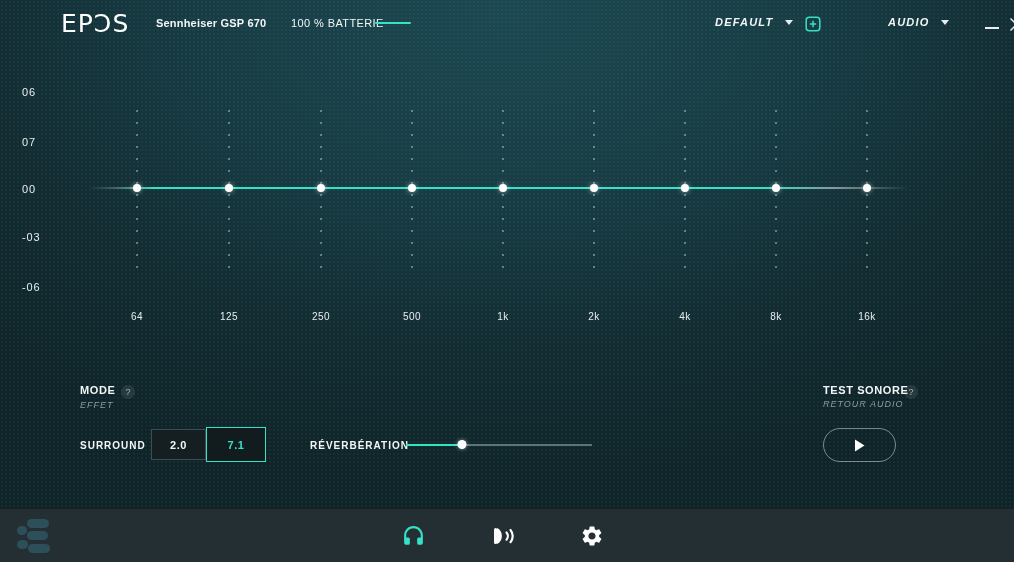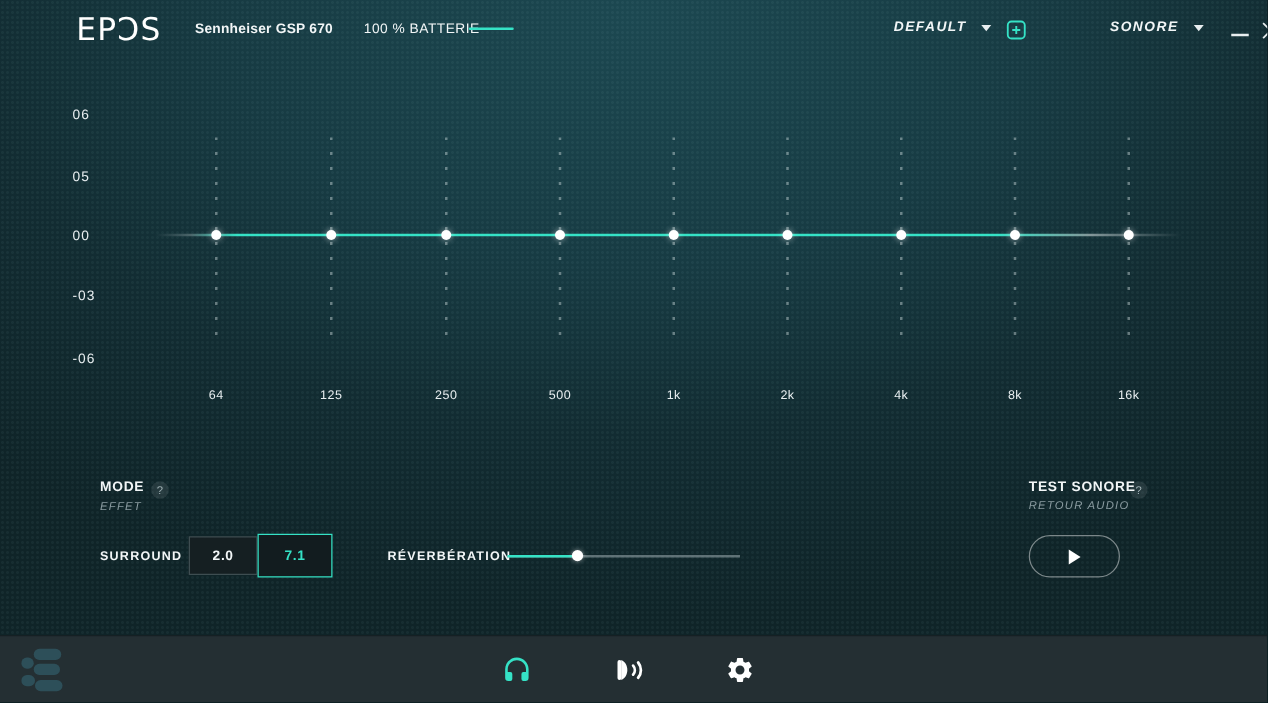--- a/index.html
+++ b/index.html
@@ -31,21 +31,21 @@
   .dropdown .dd-label{font-size:11px;font-weight:bold;letter-spacing:1.2px;color:#f2f6f7;}
   .caret{width:0;height:0;border-left:4px solid transparent;border-right:4px solid transparent;border-top:5px solid #e8eef0;}
   .dd-preset{left:676px;}
   .dd-volume{left:849px;}
   .add-btn{position:absolute;left:766px;top:16px;width:16px;height:16px;cursor:pointer;}
   .winbtn{position:absolute;top:15px;cursor:pointer;display:flex;align-items:center;justify-content:center;width:18px;height:18px;}
   .btn-min{left:944px;}
   .btn-min .bar{width:14px;height:2px;background:#e8eef0;margin-top:8px;}
   .btn-close{left:968px;}
   
-  .eq{position:absolute;left:0;top:48px;width:926px;height:290px;margin-left:36px;}
+  .eq{position:absolute;left:0;top:48px;width:926px;height:290px;}
   .db-label{position:absolute;left:22px;transform:translateY(-50%);font-size:11px;letter-spacing:.8px;color:#e8eef0;}
   .eq-line{
     position:absolute;left:88px;top:139px;width:822px;height:2px;
     background:linear-gradient(90deg,
       rgba(220,235,235,0) 0%, rgba(220,235,235,.28) 3.5%,
       var(--accent) 8%, var(--accent) 82%,
       rgba(225,235,235,.55) 91%, rgba(225,235,235,.12) 98%, rgba(225,235,235,0) 100%);
   }
   .eq-col{position:absolute;top:0;width:0;}
   .eq-dots{
@@ -113,39 +113,39 @@
 
     <div class="add-btn">
       <svg width="16" height="16" viewBox="0 0 16 16">
         <rect x="1.2" y="1.2" width="13.6" height="13.6" rx="3" fill="none" stroke="var(--accent)" stroke-width="1.5"></rect>
         <line x1="8" y1="4.8" x2="8" y2="11.2" stroke="var(--accent)" stroke-width="1.5"></line>
         <line x1="4.8" y1="8" x2="11.2" y2="8" stroke="var(--accent)" stroke-width="1.5"></line>
       </svg>
     </div>
 
     <div class="dropdown dd-volume">
-      <span class="dd-label">SONORE</span>
+      <span class="dd-label">AUDIO</span>
       <span class="caret"></span>
     </div>
 
     <div class="winbtn btn-min">
       <div class="bar"></div>
     </div>
     <div class="winbtn btn-close">
       <svg width="15" height="15" viewBox="0 0 15 15">
         <line x1="1.5" y1="1.5" x2="13.5" y2="13.5" stroke="#e8eef0" stroke-width="1.4"></line>
         <line x1="13.5" y1="1.5" x2="1.5" y2="13.5" stroke="#e8eef0" stroke-width="1.4"></line>
       </svg>
     </div>
   </div>
 
   <div class="eq">
     <div id="db-labels">
         <div class="db-label" style="top: 44px;">06</div>
-        <div class="db-label" style="top: 94px;">05</div>
+        <div class="db-label" style="top: 94px;">07</div>
         <div class="db-label" style="top: 141px;">00</div>
         <div class="db-label" style="top: 189px;">-03</div>
         <div class="db-label" style="top: 239px;">-06</div>
       </div>
     <div class="eq-line"></div>
     <div id="eq-bands">
         <div class="eq-col" style="left: 137px;">
           <div class="eq-dots"></div>
           <div class="eq-handle" style="top: 136px;"></div>
           <div class="eq-freq">64</div>

